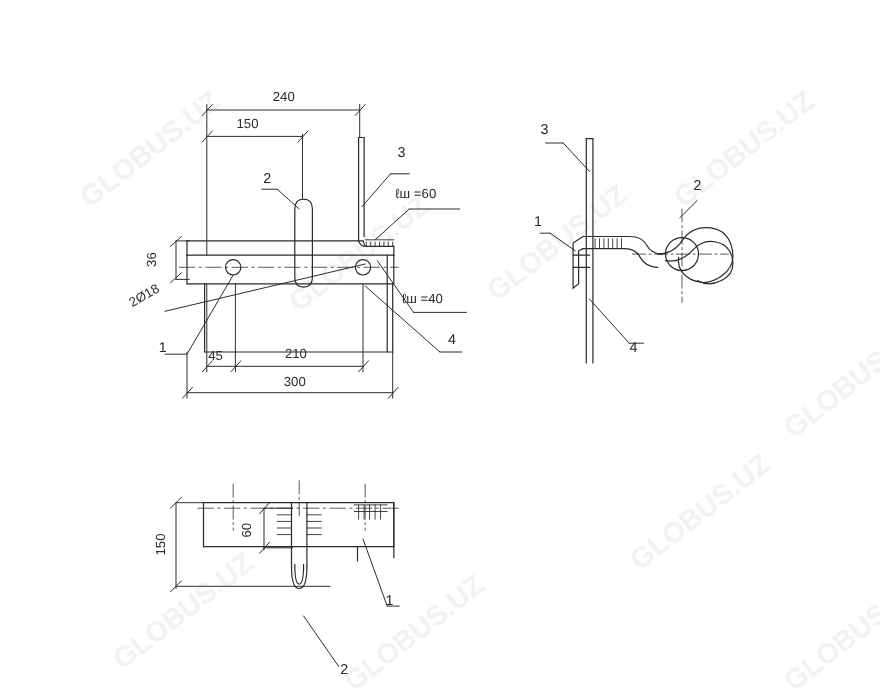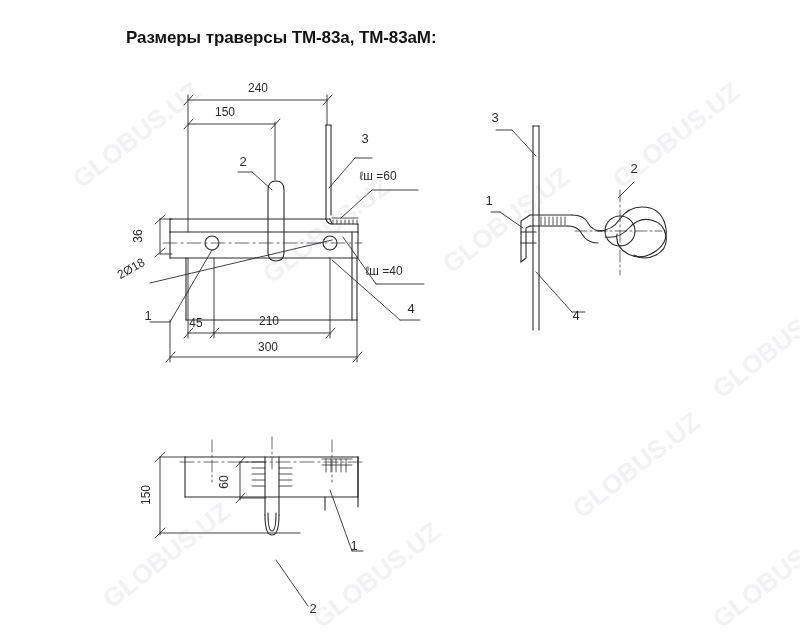--- a/index.html
+++ b/index.html
@@ -48,21 +48,20 @@
     transform: rotate(-38deg);
     white-space: nowrap;
     user-select: none;
   }
 </style>
 </head>
 <body>
 
 <div id="page">
 
-  <div id="title">Размеры траверсы ТМ-83а, ТМ-83аМ:</div>
 
   <div id="watermark-layer">
       <div class="wm" style="left: 60px; top: 120px; color: rgb(242, 242, 244);">GLOBUS.UZ</div>
       <div class="wm" style="left: 250px; top: 215px; color: rgb(242, 242, 244);">GLOBUS.UZ</div>
       <div class="wm" style="left: 430px; top: 205px; color: rgb(242, 242, 244);">GLOBUS.UZ</div>
       <div class="wm" style="left: 600px; top: 120px; color: rgb(242, 242, 244);">GLOBUS.UZ</div>
       <div class="wm" style="left: 700px; top: 330px; color: rgb(242, 242, 244);">GLOBUS.UZ</div>
       <div class="wm" style="left: 90px; top: 540px; color: rgb(242, 242, 244);">GLOBUS.UZ</div>
       <div class="wm" style="left: 300px; top: 560px; color: rgb(242, 242, 244);">GLOBUS.UZ</div>
       <div class="wm" style="left: 560px; top: 450px; color: rgb(242, 242, 244);">GLOBUS.UZ</div>

